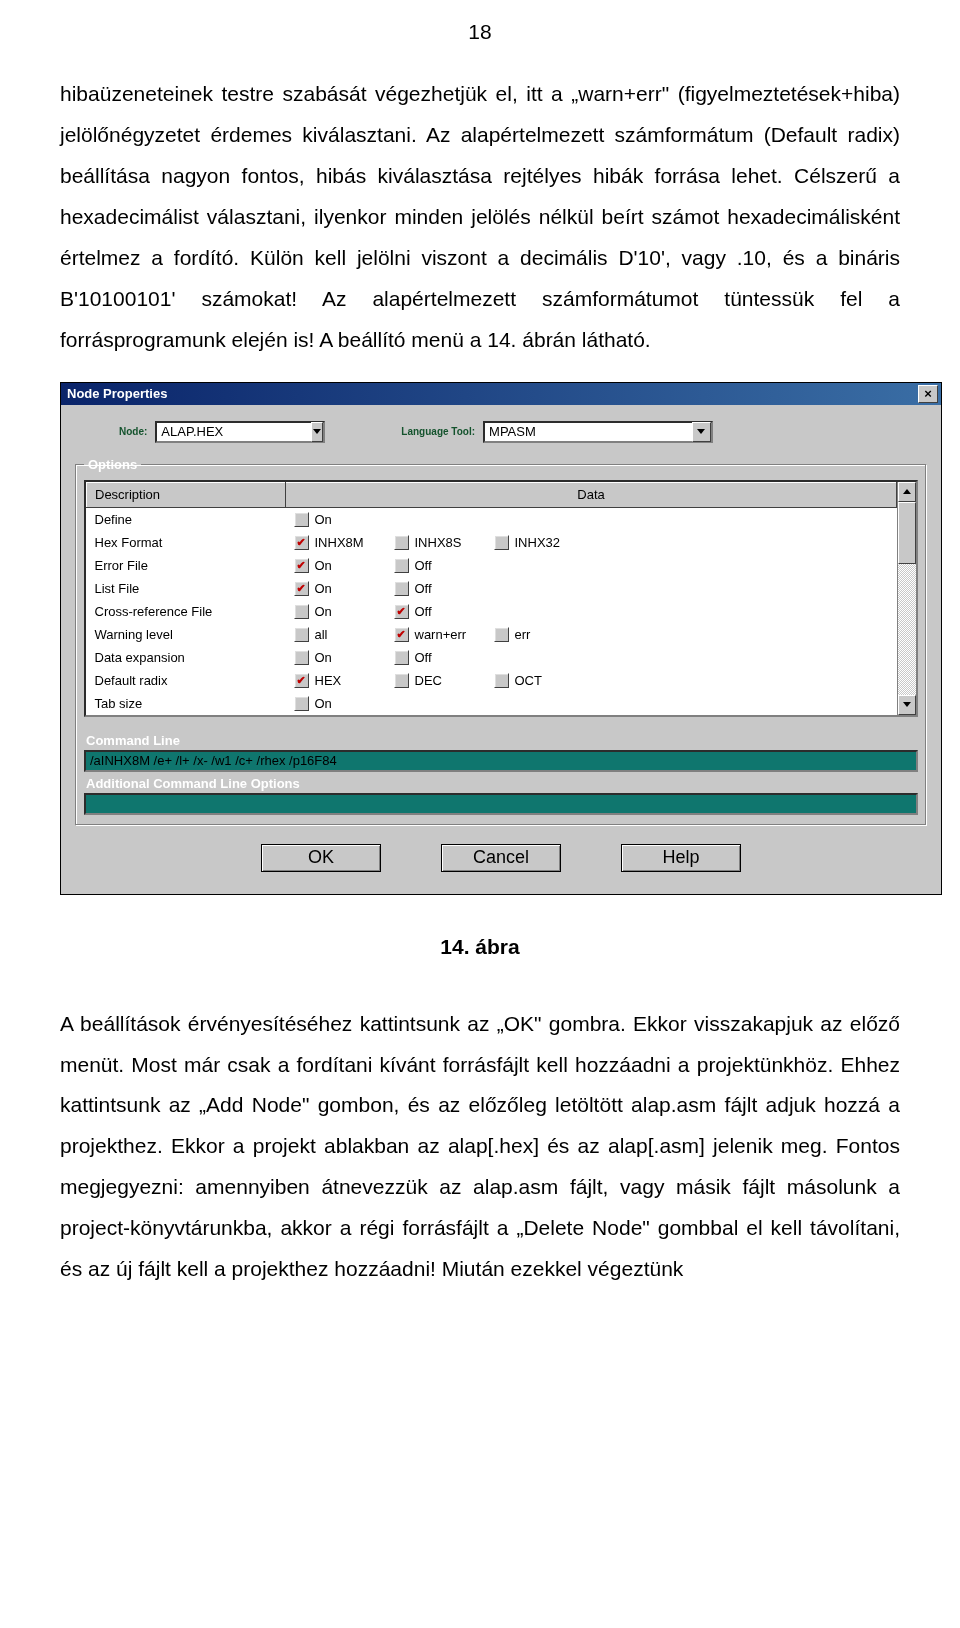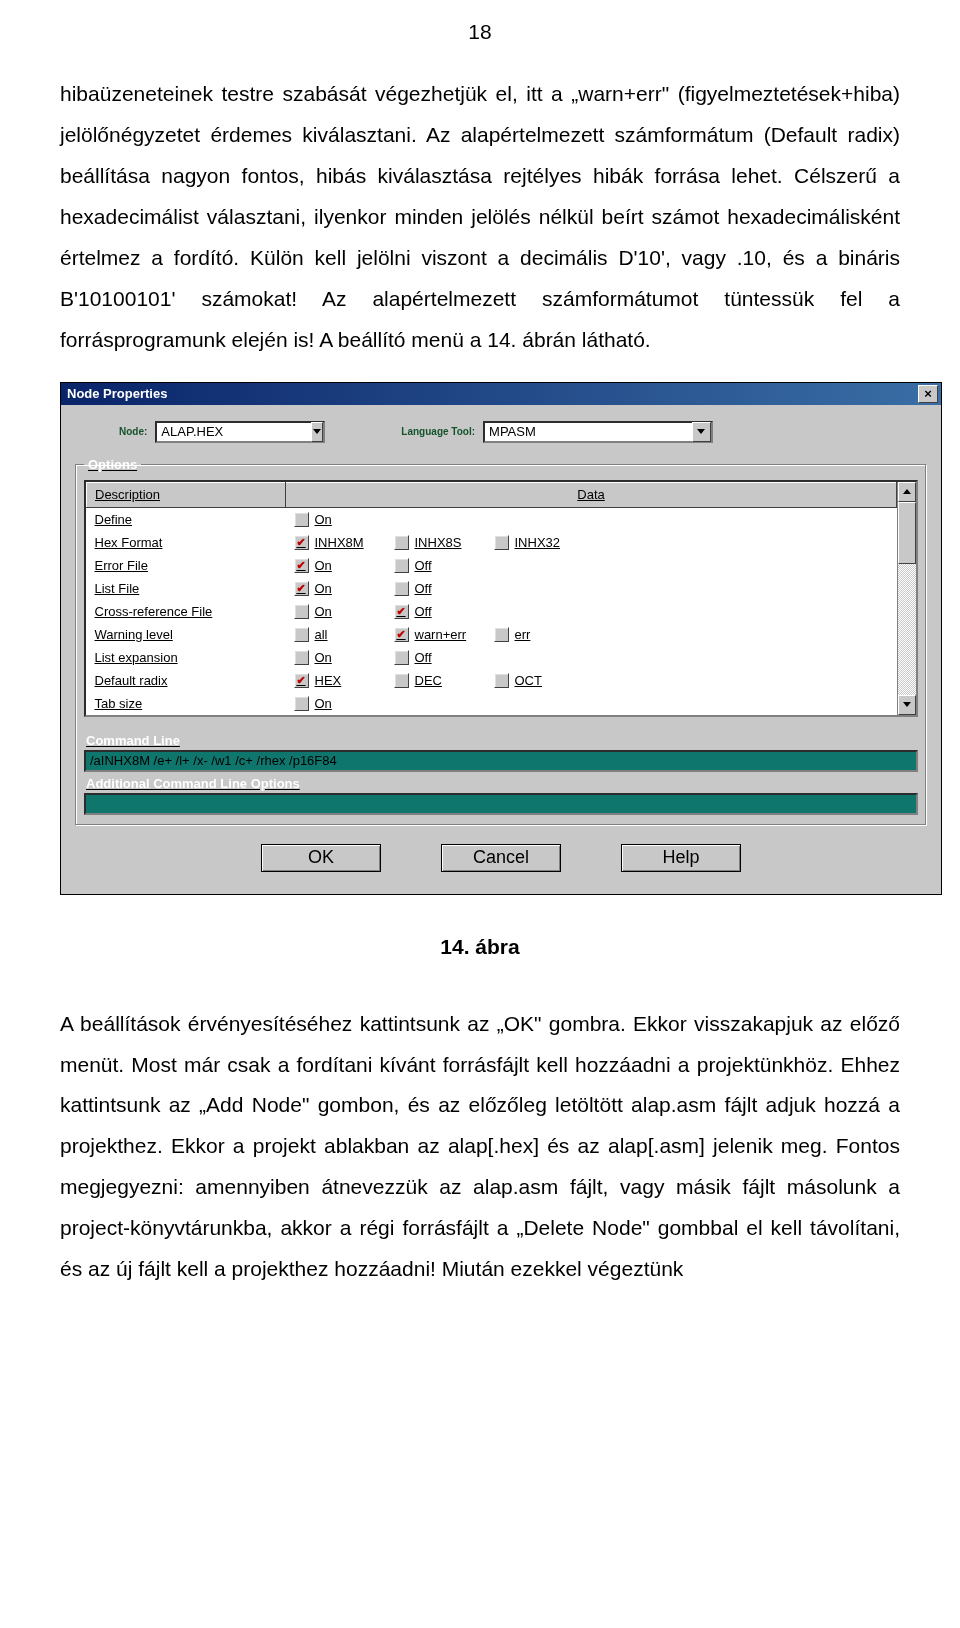--- a/index.html
+++ b/index.html
@@ -115,21 +115,20 @@
   }
   .combo-arrow svg { display: block; }
 
   fieldset.groupbox {
     border: 1px solid #808080;
     border-right-color: #fff;
     border-bottom-color: #fff;
     box-shadow: inset -1px -1px 0 #808080, inset 1px 1px 0 #fff;
     padding: 8px 8px 10px 8px;
     margin: 0;
-    text-decoration: underline;
   }
   fieldset.groupbox legend {
     color: #fff;
     font-weight: bold;
     font-size: 13px;
     padding: 0 4px;
   }
 
   .table-wrap {
     background: #fff;
@@ -389,21 +388,21 @@
                           <span>warn+err</span>
                         </span>
                         <span class="opt">
                           <span class="chk"></span>
                           <span>err</span>
                         </span>
                       </div>
                     </td>
                   </tr>
                   <tr>
-                    <td class="desc">List expansion</td>
+                    <td class="desc">Data expansion</td>
                     <td>
                       <div class="opt-cell">
                         <span class="opt">
                           <span class="chk"></span>
                           <span>On</span>
                         </span>
                         <span class="opt">
                           <span class="chk"></span>
                           <span>Off</span>
                         </span>

